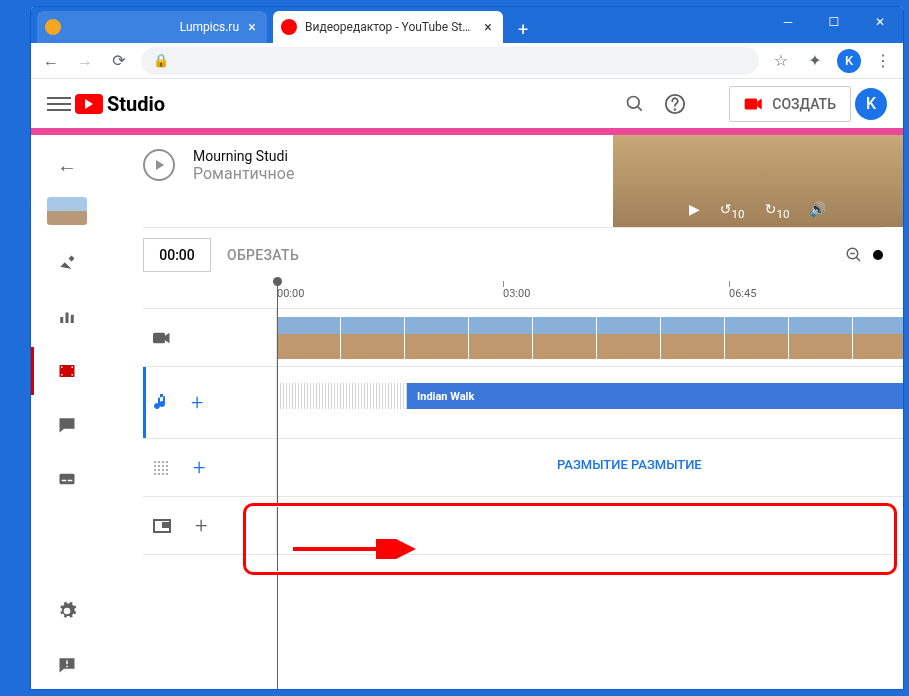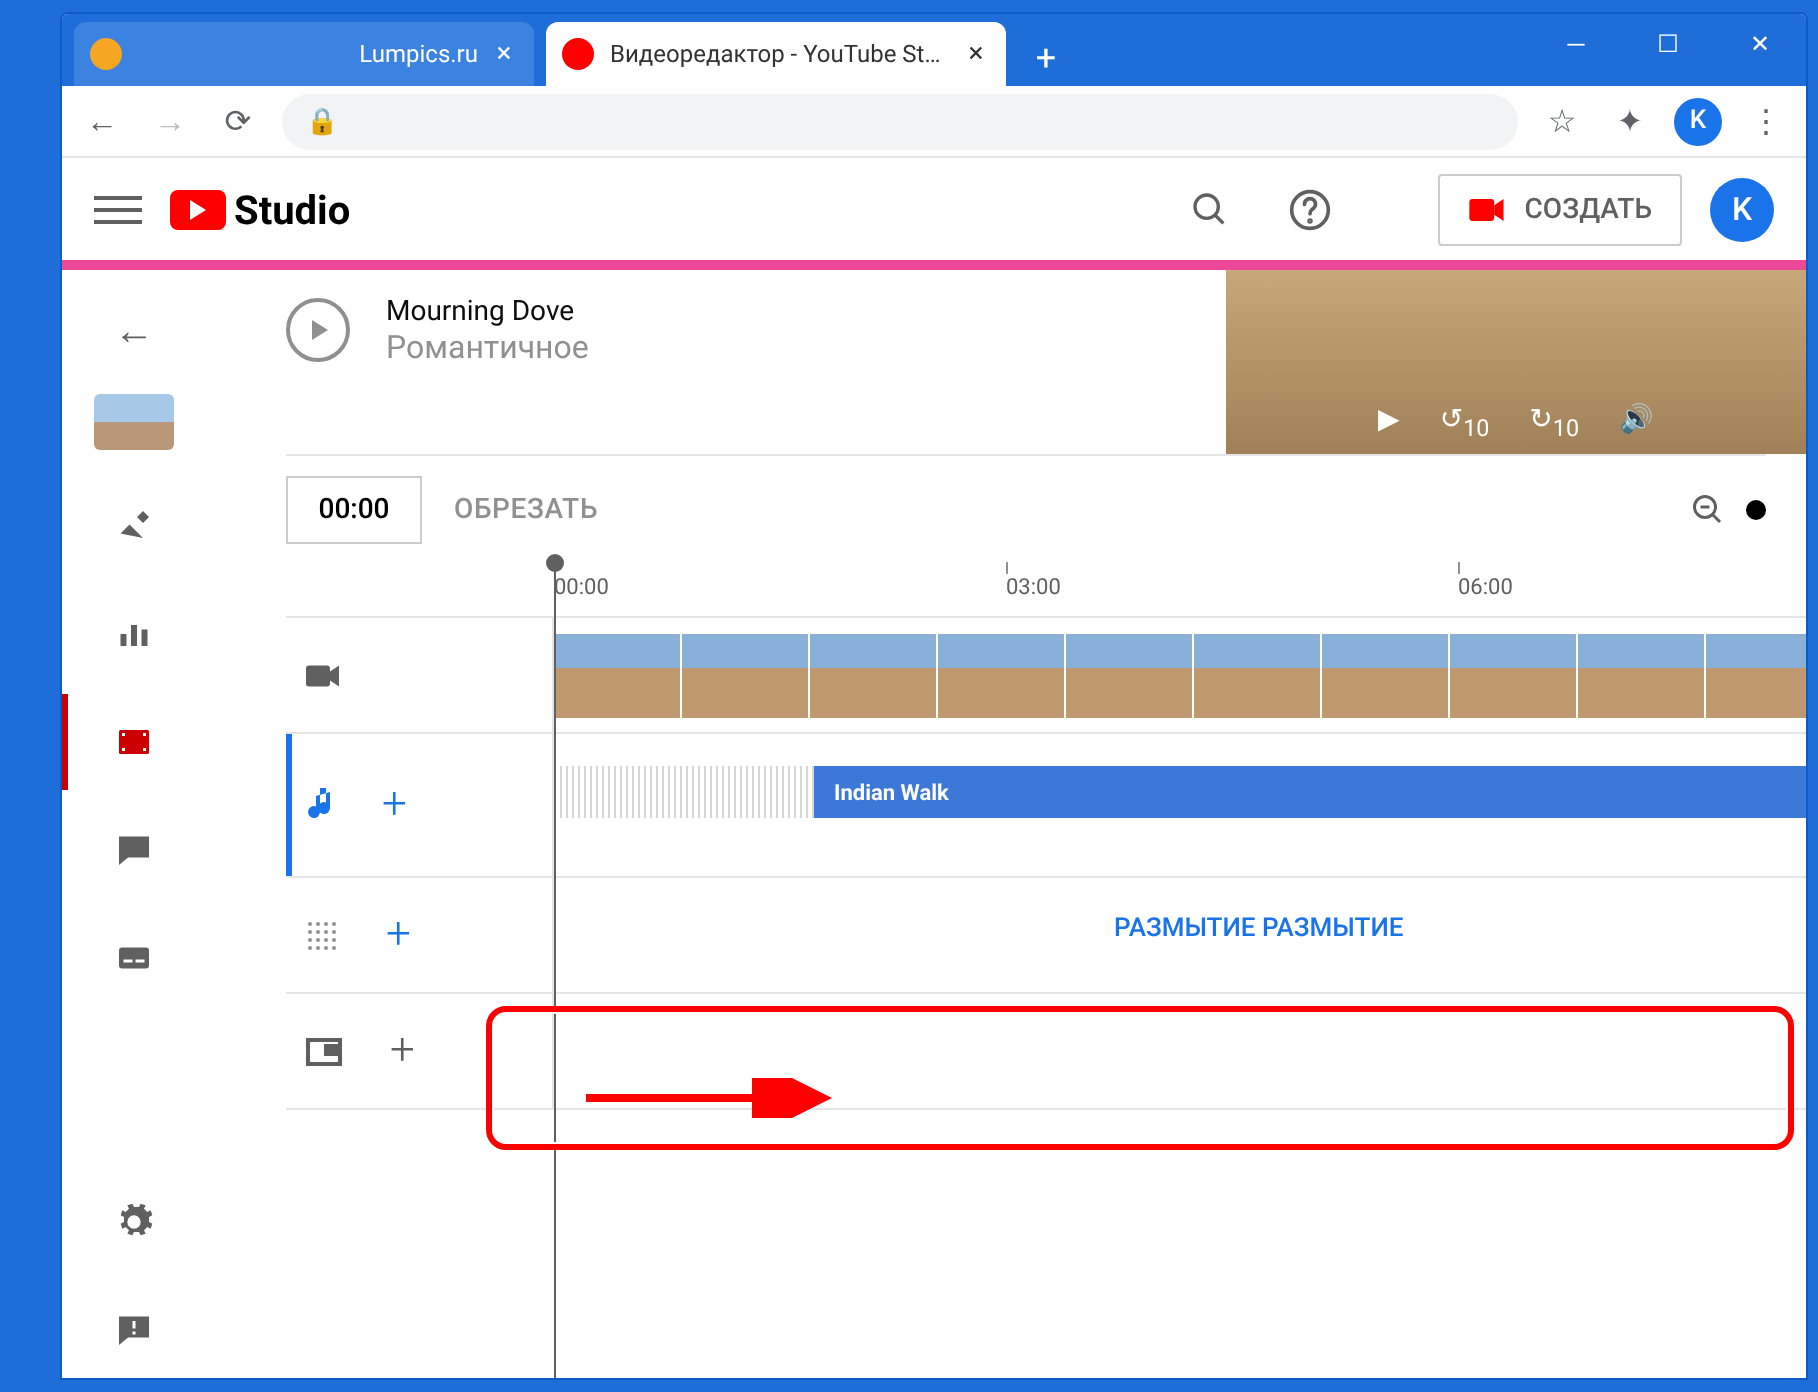--- a/index.html
+++ b/index.html
@@ -18,21 +18,21 @@
 .winctrl { display: flex; }
 .winbtn { width: 46px; height: 30px; color: #fff; display: flex; align-items: center; justify-content: center; font-size: 12px; }
 .addrbar { height: 36px; background: #fff; border-bottom: 1px solid #e5e5e5; display: flex; align-items: center; padding: 0 8px; gap: 10px; }
 .navbtn { width: 24px; height: 24px; display: flex; align-items: center; justify-content: center; color: #5f6368; font-size: 16px; }
 .navbtn.disabled { color: #bdbdbd; }
 .omnibox { flex: 1; height: 28px; background: #f1f3f4; border-radius: 14px; display: flex; align-items: center; padding: 0 12px; gap: 8px; color: #202124; font-size: 13px; }
 .lock { color: #5f6368; }
 .ext { width: 24px; height: 24px; display: flex; align-items: center; justify-content: center; color: #5f6368; }
 .avatar-sm { width: 24px; height: 24px; border-radius: 50%; background: #1a73e8; color: #fff; display: flex; align-items: center; justify-content: center; font-size: 13px; font-weight: 500; }
 .app { display: flex; flex-direction: column; height: calc(100% - 72px); }
-.app-header { height: 56px; border-bottom: 5px solid #ec4899; display: flex; align-items: center; padding: 0 16px; gap: 14px; }
+.app-header { height: 56px; border-bottom: 7px solid #ec4899; display: flex; align-items: center; padding: 0 16px; gap: 4px; }
 .burger { width: 24px; height: 24px; display: flex; flex-direction: column; justify-content: center; gap: 4px; }
 .burger span { height: 2px; background: #606060; }
 .logo { display: flex; align-items: center; gap: 4px; font-weight: 700; font-size: 20px; }
 .logo .yt { width: 28px; height: 20px; background: #f00; border-radius: 4px; position: relative; }
 .logo .yt::after { content: ''; position: absolute; left: 10px; top: 5px; border-left: 8px solid #fff; border-top: 5px solid transparent; border-bottom: 5px solid transparent; }
 .spacer { flex: 1; }
 .hdr-icon { width: 36px; height: 36px; display: flex; align-items: center; justify-content: center; color: #606060; font-size: 18px; }
 .create-btn { height: 36px; border: 1px solid #ccc; border-radius: 2px; display: flex; align-items: center; padding: 0 14px; gap: 8px; font-size: 14px; font-weight: 500; color: #606060; margin-left: 32px; }
 .create-btn .cam { color: #f00; }
 .avatar-lg { width: 32px; height: 32px; border-radius: 50%; background: #1a73e8; color: #fff; display: flex; align-items: center; justify-content: center; font-size: 16px; font-weight: 500; }
@@ -210,21 +210,21 @@
               <rect x="11" y="6" width="2" height="5" fill="#fff"></rect>
               <rect x="11" y="13" width="2" height="2" fill="#fff"></rect>
             </svg>
         </div>
       </div>
 
       <div class="main">
         <div class="audio-row">
           <div class="play-btn"></div>
           <div class="track-info">
-            <div class="track-name">Mourning Dove</div>
+            <div class="track-name">Mourning Studi</div>
             <div class="track-genre">Романтичное</div>
           </div>
           <div class="track-dur">1:57</div>
           <div class="track-btn"></div>
         </div>
 
         <div class="preview">
           <div class="preview-ctrl">
             <span>▶</span>
             <span>↺<sub>10</sub></span>
@@ -249,21 +249,21 @@
                 </svg>
             </span>
             <span class="zoom-dot"></span>
           </div>
         </div>
 
         <div class="timeline">
           <div class="time-ruler">
             <div class="time-tick" style="left:134px">00:00</div>
             <div class="time-tick" style="left:360px">03:00</div>
-            <div class="time-tick" style="left:586px">06:00</div>
+            <div class="time-tick" style="left:586px">06:45</div>
           </div>
           <div class="playhead" style="left:134px">
             <div class="playhead-dot"></div>
           </div>
 
           <div class="track-row">
             <div class="track-head">
               <span class="icon">
                 <svg width="18" height="14" viewBox="0 0 24 18" fill="#606060">
                     <rect x="0" y="2" width="16" height="14" rx="2"></rect>

